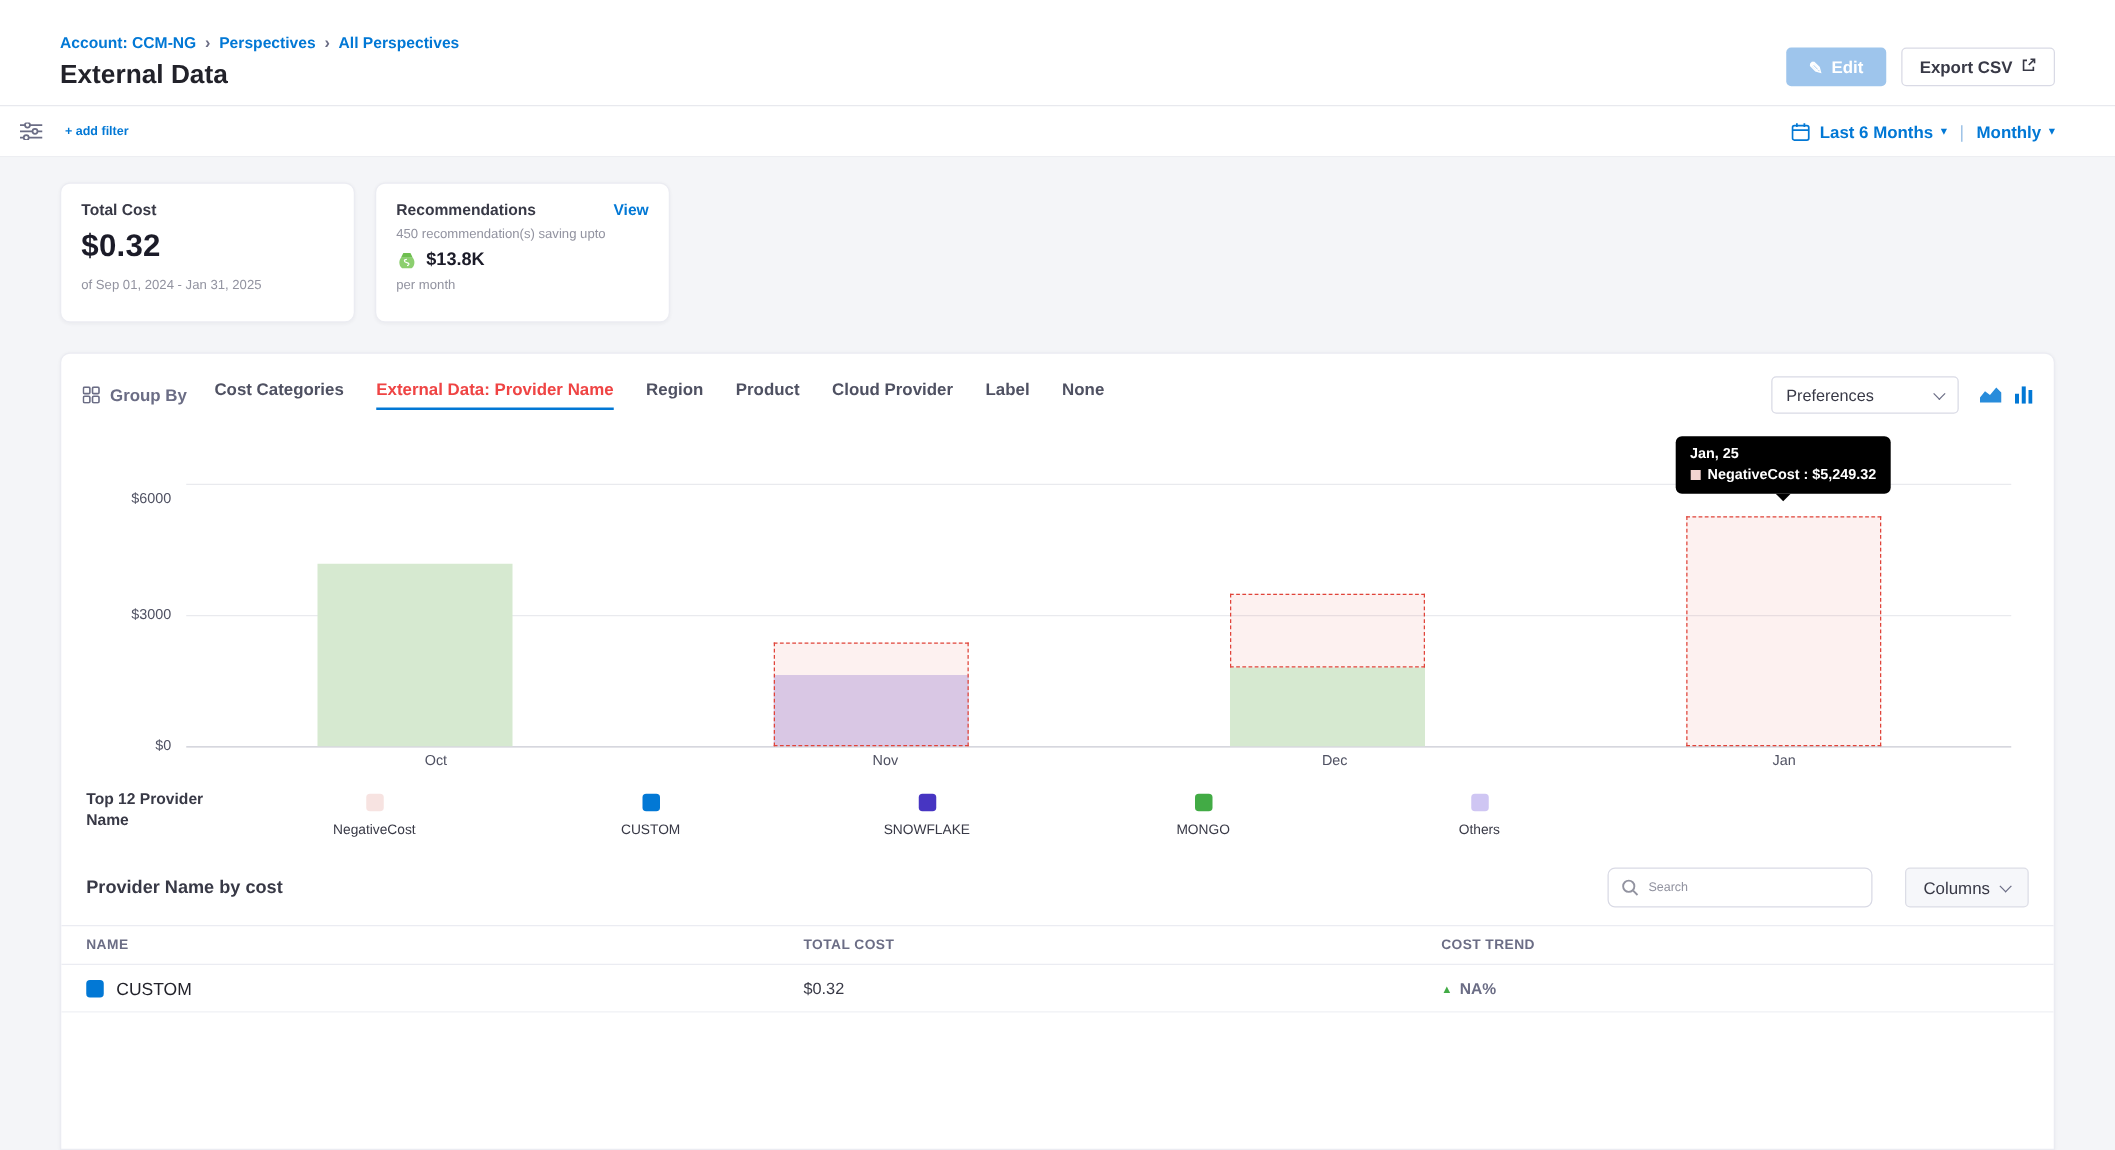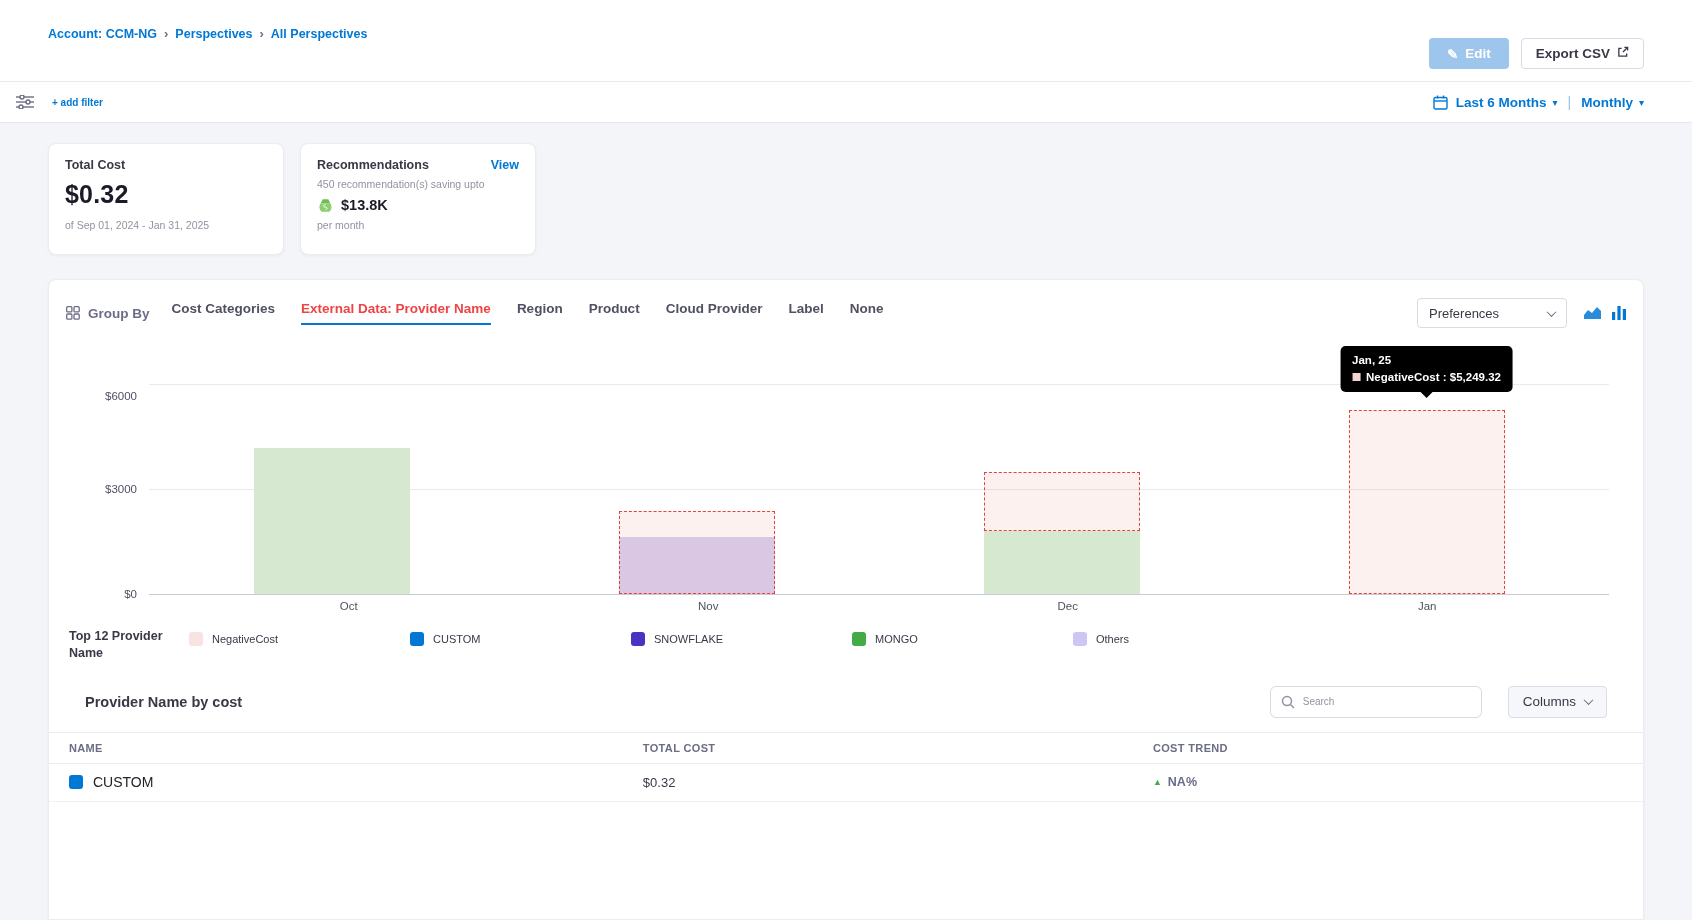--- a/index.html
+++ b/index.html
@@ -74,25 +74,25 @@
   .chart-tooltip { position:absolute; left:87.5%; top:-38px; transform:translateX(-50%); background:#000; color:#fff; border-radius:5px; padding:8px 12px 9px; font-size:11.5px; white-space:nowrap; z-index:5; }
   .tt-title { font-weight:700; margin-bottom:5px; }
   .tt-row { display:flex; align-items:center; gap:6px; font-weight:600; }
   .tt-swatch { width:8px; height:8px; display:inline-block; }
   .tt-arrow { position:absolute; left:50%; bottom:-6px; transform:translateX(-50%); width:0; height:0; border-left:6px solid transparent; border-right:6px solid transparent; border-top:6px solid #000; }
 
   
   .legend-row { display:flex; align-items:flex-start; padding:10px 20px 0; margin-top:6px; }
   .legend-title { width:112px; font-size:12.5px; font-weight:700; color:#383946; line-height:1.35; flex:none; }
   .legend-items { flex:1; display:flex; padding-left:8px; margin-top:4px; }
-  .legend-item { width:221px; display:flex; align-items:center; gap:9px; font-size:11px; color:#383946; }
+  .legend-item { width:221px; display:flex; align-items:center; gap:9px; font-size:11px; color:#383946;flex-direction:column; }
   .legend-swatch { width:14px; height:14px; border-radius:3px; flex:none; }
 
   
-  .table-title-row { display:flex; align-items:center; padding:0 36px; margin-top:24px; }
+  .table-title-row { display:flex; align-items:center; padding:0 20px; margin-top:24px; }
   .table-title { font-size:14.5px; font-weight:700; color:#383946; }
   .table-actions { margin-left:auto; display:flex; align-items:center; gap:26px; }
   .search-box { width:212px; height:32px; border:1px solid #d9dae5; border-radius:6px; display:flex; align-items:center; gap:8px; padding:0 10px; background:#fff; }
   .search-box input { border:none; outline:none; font-size:10px; color:#383946; width:100%; font-family:inherit; background:transparent; }
   .search-box input::placeholder { color:#9293a0; }
   .columns-btn { height:32px; padding:0 14px; border:1px solid #dcdde6; background:#f6f7fa; border-radius:4px; font-size:13.5px; font-weight:500; color:#383946; display:flex; align-items:center; gap:9px; cursor:pointer; font-family:inherit; }
 
   .grid-table { margin-top:14px; }
   .thead, .tr { display:grid; grid-template-columns:36% 32% 32%; align-items:center; }
   .thead { height:32px; border-top:1px solid #ebecf2; border-bottom:1px solid #ebecf2; }
@@ -110,20 +110,21 @@
 
 <header class="page-header">
   <div>
     <div class="breadcrumb">
         <a class="crumb">Account: CCM-NG</a>
         <span class="crumb-sep">›</span>
         <a class="crumb">Perspectives</a>
         <span class="crumb-sep">›</span>
         <a class="crumb">All Perspectives</a>
       </div>
+    <div class="page-title">External Data</div>
   </div>
   <div class="header-actions">
     <button class="btn btn-edit">
       <span>✎</span>
       <span>Edit</span>
     </button>
     <button class="btn btn-export">
       <span>Export CSV</span>
       <span>
         <svg width="12" height="12" viewBox="0 0 13 13" fill="none" stroke="#383946" stroke-width="1.4">

